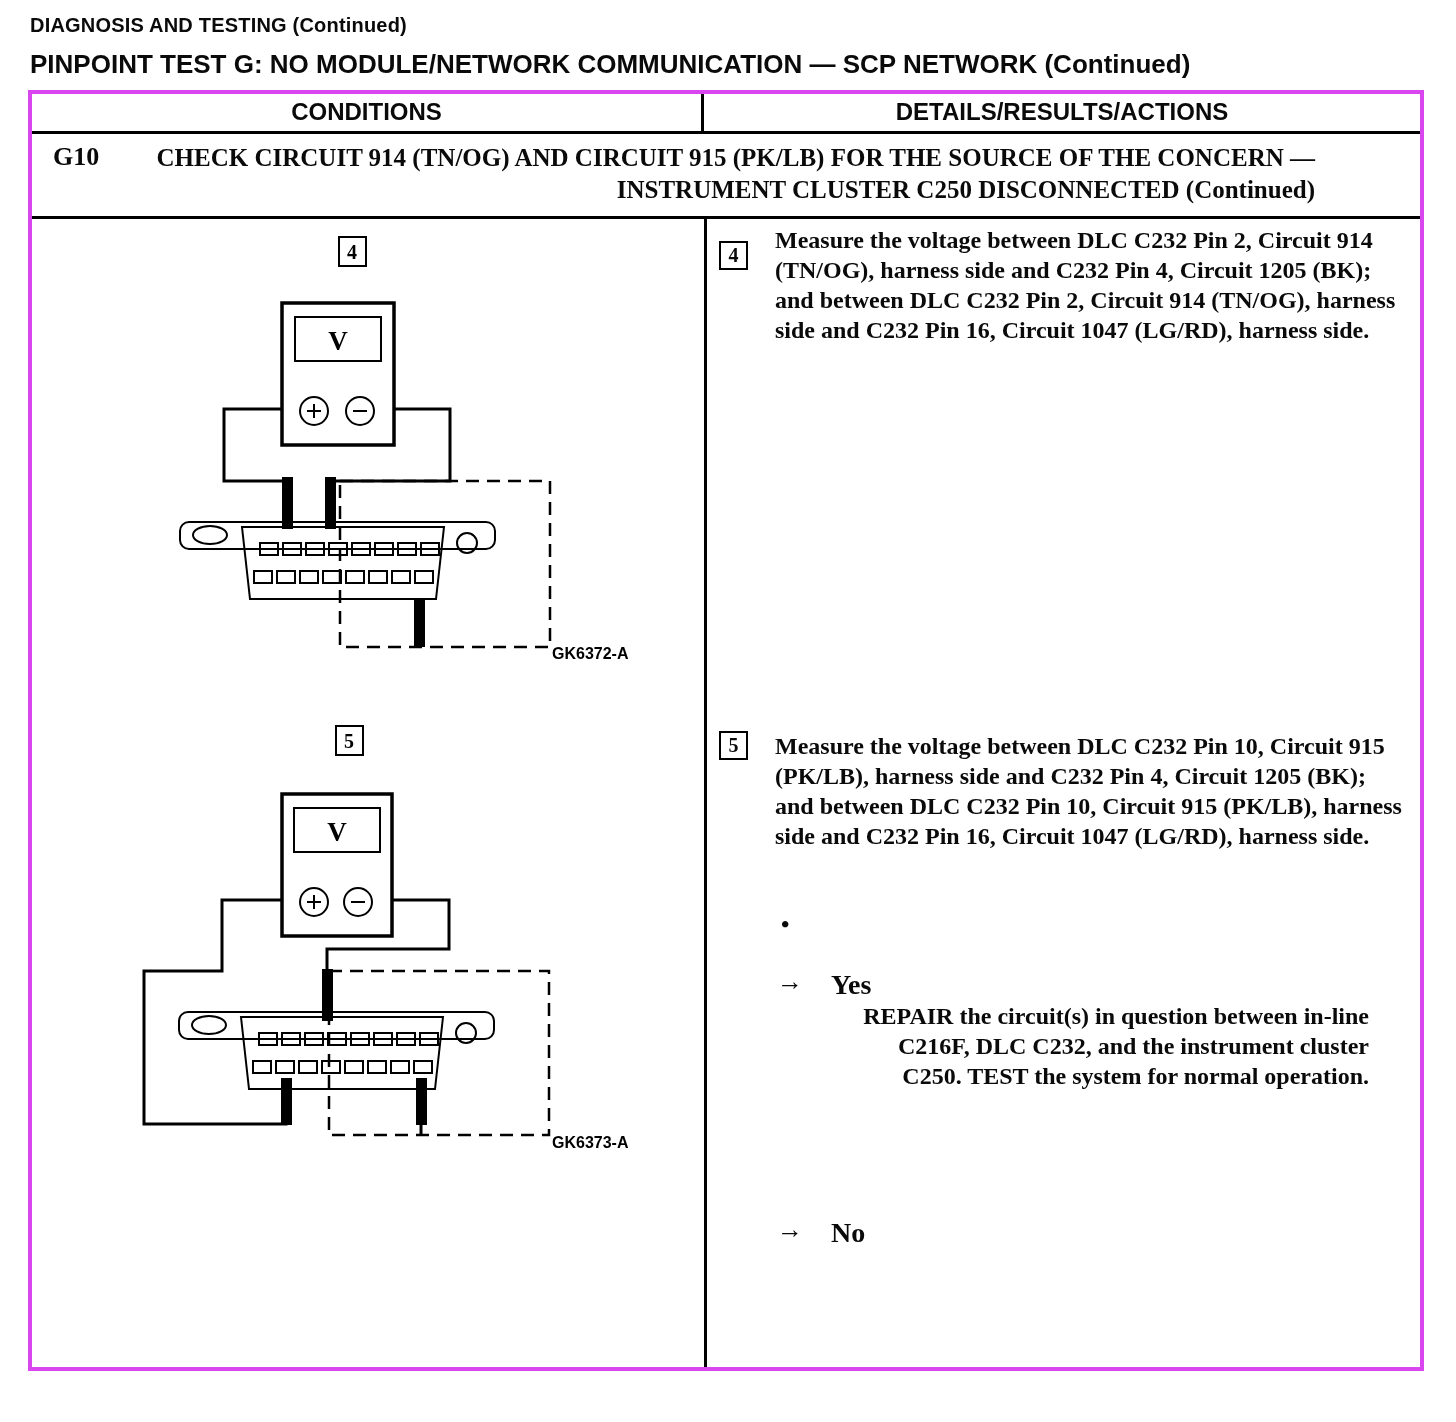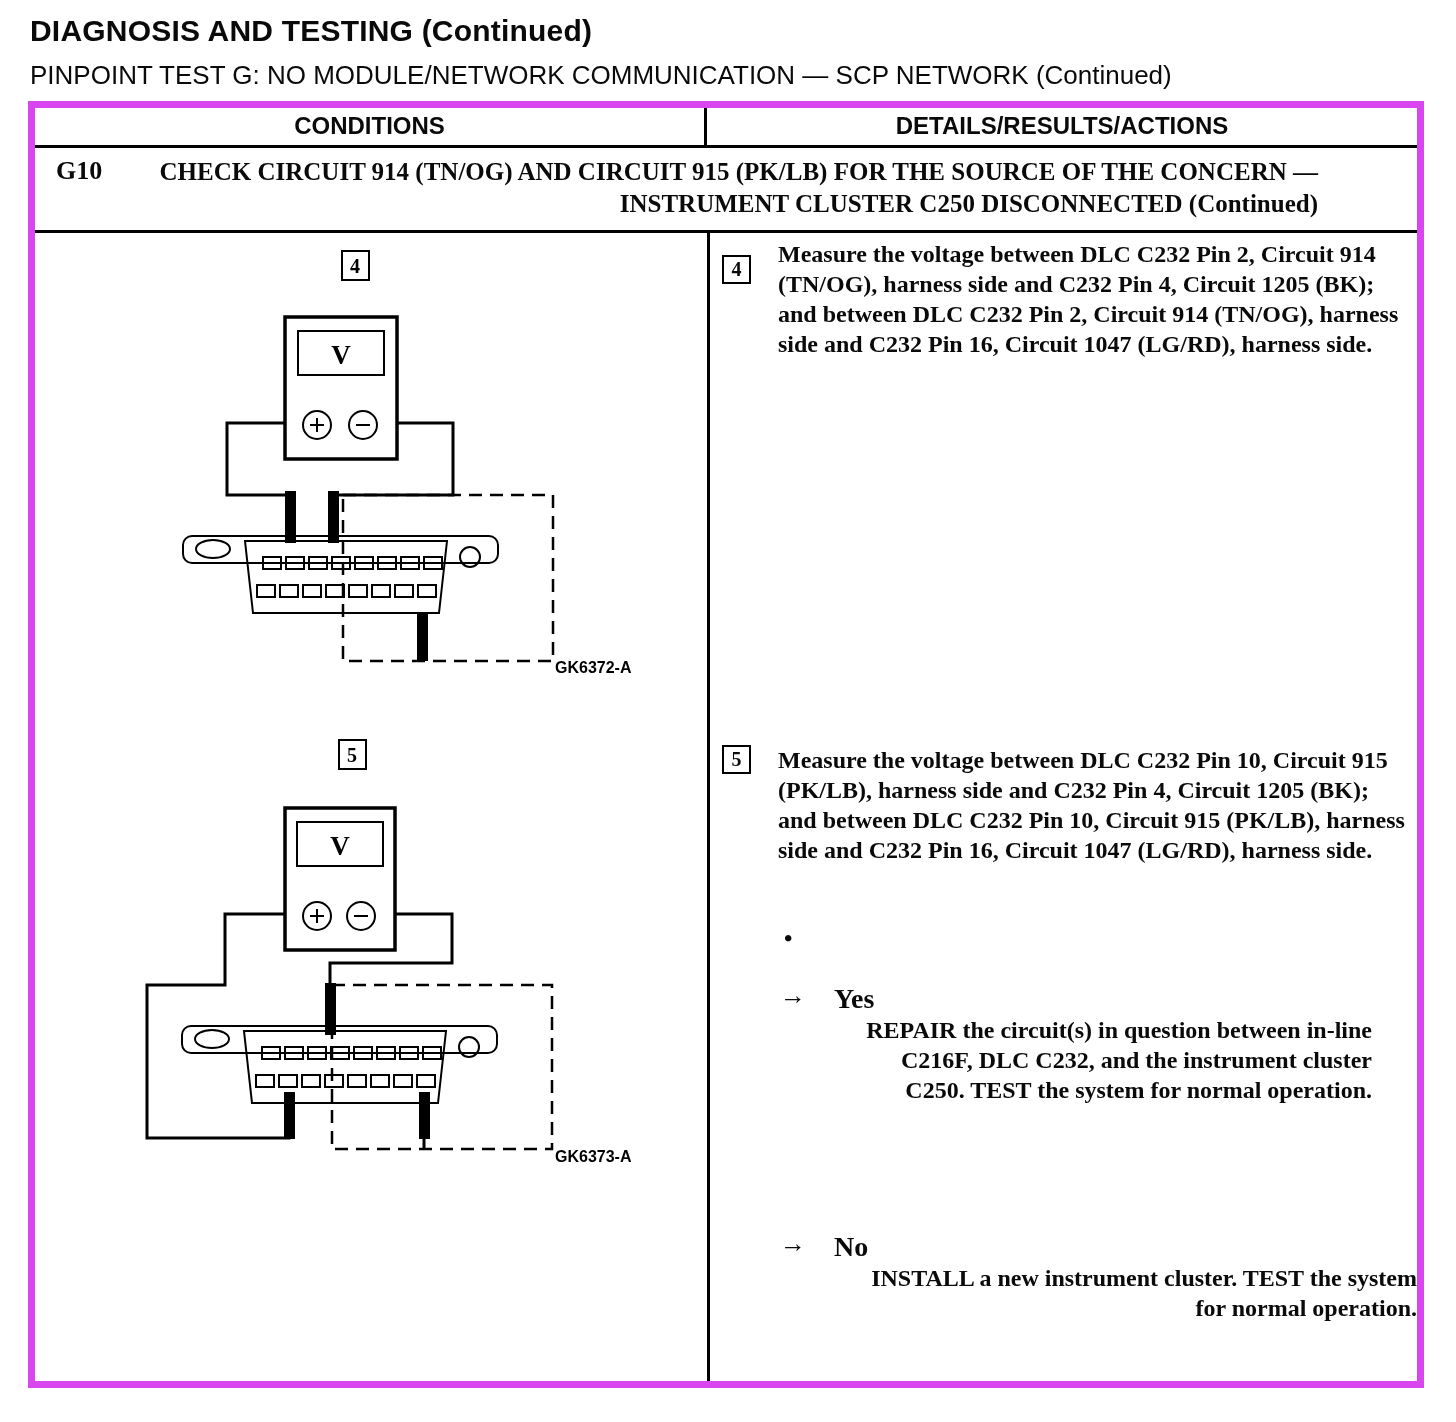--- a/index.html
+++ b/index.html
@@ -4,27 +4,27 @@
 <style>
   * { margin:0; padding:0; box-sizing:border-box; }
   html,body { background:#e8e8e8; }
   .sheet {
     width:1456px; height:1422px; background:#ffffff; color:#0a0a0a;
     padding:10px 26px 0 28px; position:relative; overflow:hidden;
     font-family:"Liberation Serif", serif;
   }
   .h1 {
     font-family:"Liberation Sans", sans-serif; font-weight:bold;
-    font-size:30px; letter-spacing:.2px; margin:4px 0 12px 2px;
+    font-size:20px; letter-spacing:.2px; margin:4px 0 12px 2px;
   }
   .h2 {
-    font-family:"Liberation Sans", sans-serif; font-weight:normal;
+    font-family:"Liberation Sans", sans-serif; font-weight:bold;
     font-size:26px; margin:0 0 10px 2px;
   }
-  .ptable { border:7px solid #d946ef; width:1396px; }
+  .ptable { border:4px solid #d946ef; width:1396px; }
   .thead { display:flex; border-bottom:3px solid #000; }
   .th {
     font-family:"Liberation Sans", sans-serif; font-weight:bold;
     font-size:24px; text-align:center; padding:4px 0 5px 0;
   }
   .th.left  { width:672px; border-right:3px solid #000; }
   .th.right { flex:1; }
   .g10row { display:flex; border-bottom:3px solid #000; padding:8px 10px 10px 21px; }
   .g10id  { width:82px; font-weight:700; font-size:26px; }
   .g10txt { max-width:1180px; font-weight:700; font-size:25px; line-height:32px;text-align:right; }
@@ -197,18 +197,17 @@
         <div class="rtext" style="top:512px">Measure the voltage between DLC C232 Pin 10, Circuit 915 (PK/LB), harness side and C232 Pin 4, Circuit 1205 (BK); and between DLC C232 Pin 10, Circuit 915 (PK/LB), harness side and C232 Pin 16, Circuit 1047 (LG/RD), harness side.</div>
 
         <div class="qmark" style="top:692px">•</div>
 
         <div class="arrow" style="top:748px">→</div>
         <div class="rlabel" style="top:750px">Yes</div>
         <div class="raction" style="top:782px; width:530px">REPAIR the circuit(s) in question between in-line C216F, DLC C232, and the instrument cluster C250.  TEST the system for normal operation.</div>
 
         <div class="arrow" style="top:996px">→</div>
         <div class="rlabel" style="top:998px">No</div>
-        <div class="raction" style="top:1030px; width:575px">INSTALL a new instrument cluster. TEST the system for normal operation.</div>
 
       </div>
     </div>
   </div>
 </div>
 
 </body></html>

